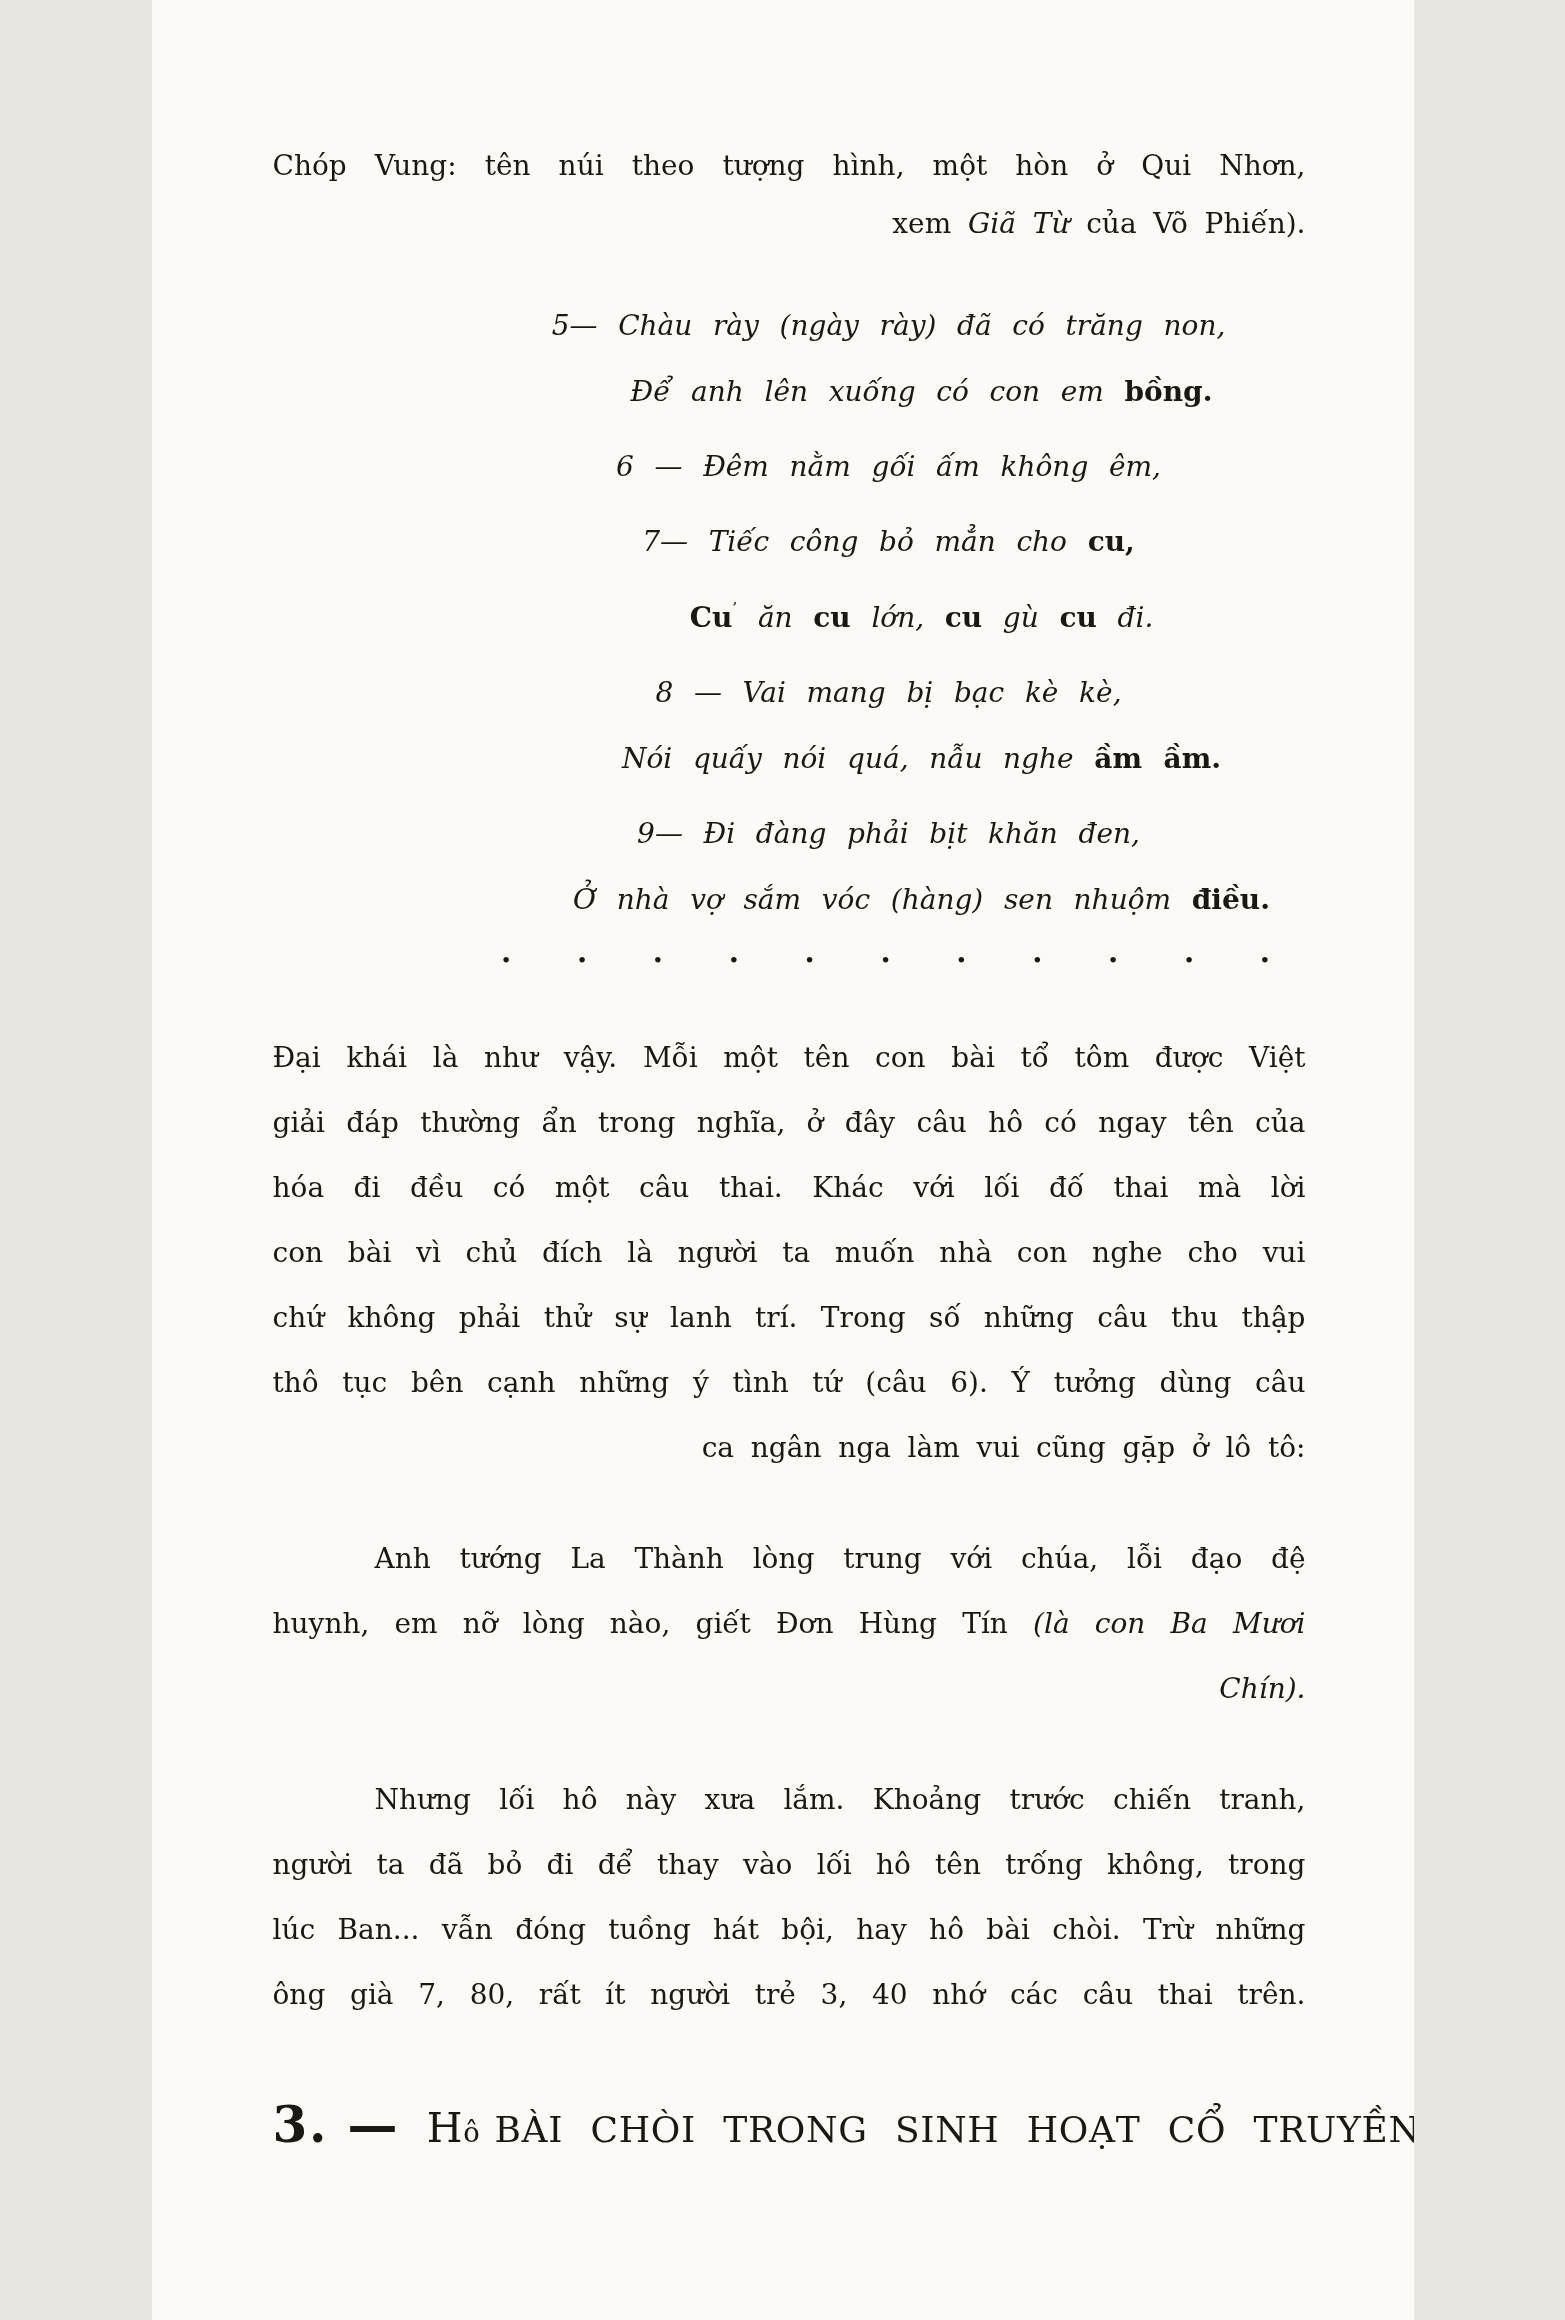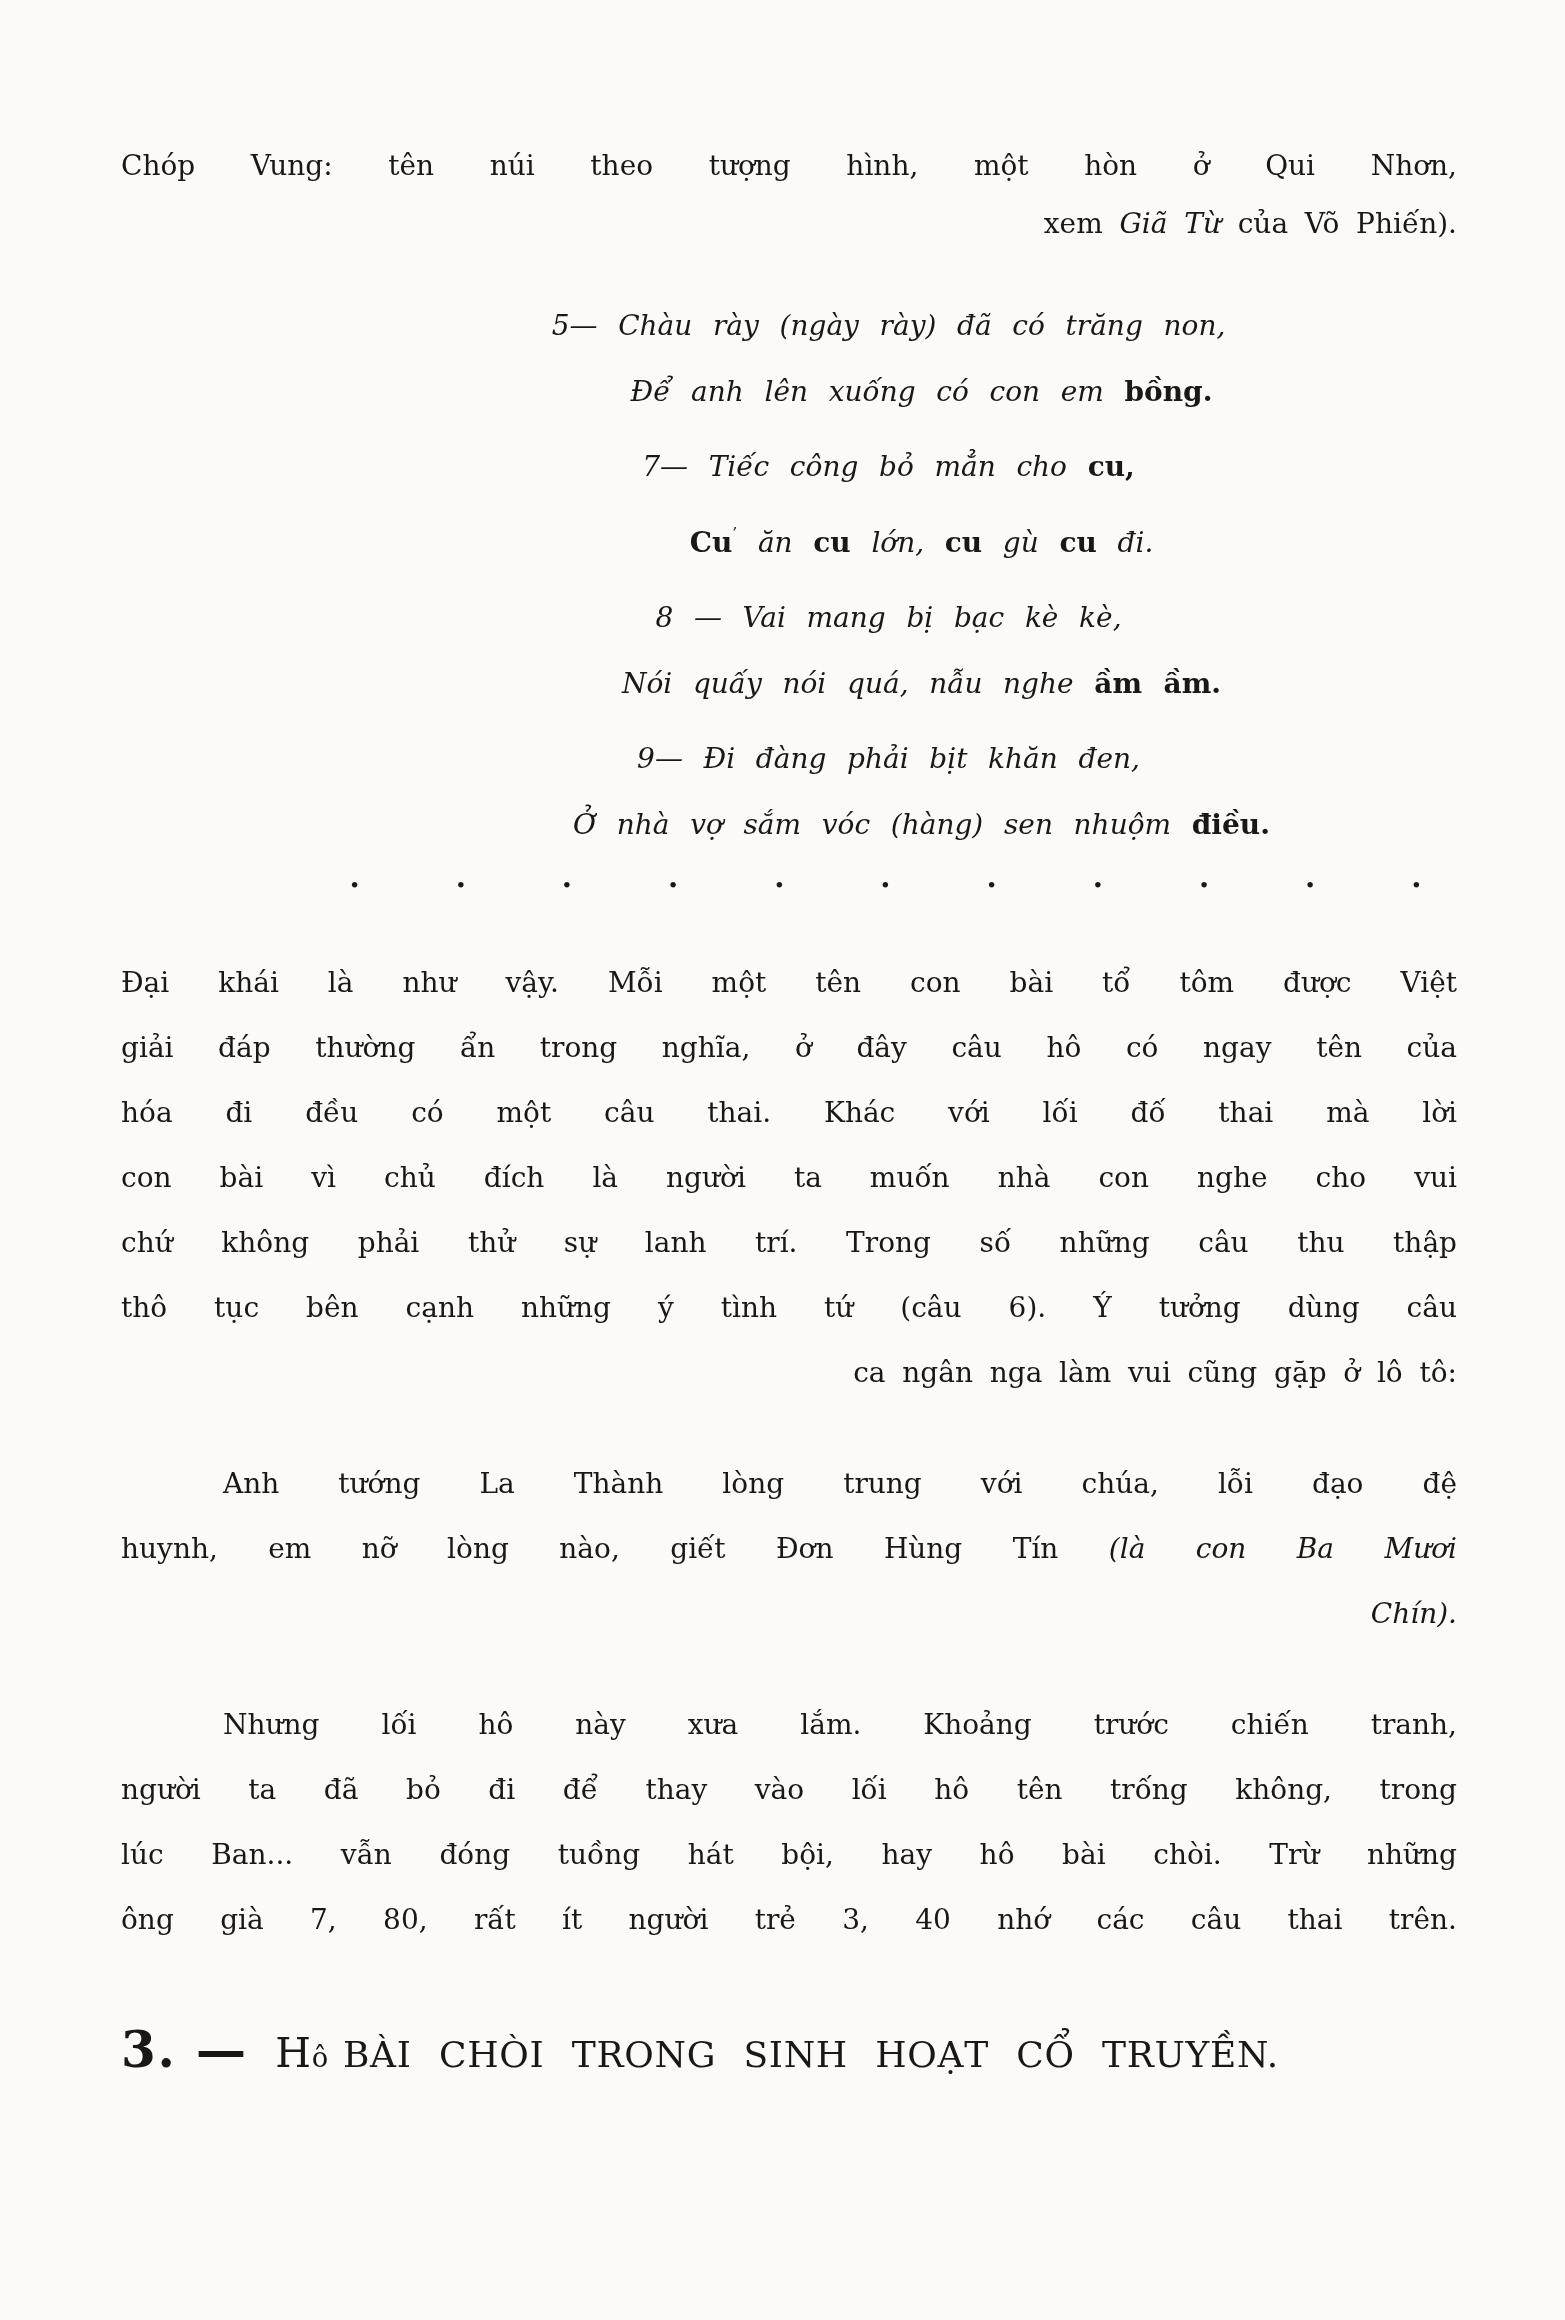--- a/index.html
+++ b/index.html
@@ -1,18 +1,18 @@
 <!DOCTYPE html>
 <html style="font-size:14.6px"><head>
 <meta charset="utf-8">
 <style>
   html,body{margin:0;padding:0;background:#e8e6e1;}
   .page{
     position:relative;
-    width:1565px;
+    width:1262px;
     height:2321px;
     margin:0 auto;
     background:#fbfaf7;
     color:#1b1712;
     font-family:"DejaVu Serif","Liberation Serif",serif;
     box-sizing:border-box;
     padding:137px 108px 0 121px;
     overflow:hidden;
   }
   
@@ -83,20 +83,21 @@
   </div>
 
   <div class="verses">
 
     <div class="verse">
       <p class="vl">5— Chàu rày (ngày rày) đã có trăng non,</p>
       <p class="vl ind"><span>Để anh lên xuống có con em </span><span class="b">bồng.</span></p>
     </div>
 
     <div class="verse">
+      <p class="vl">6 — Đêm nằm gối ấm không êm,</p>
     </div>
 
     <div class="verse">
       <p class="vl"><span>7— Tiếc công bỏ mẳn cho </span><span class="b">cu,</span></p>
       <p class="vl ind"><span class="b">Cu</span><span class="apos">’</span><span> ăn </span><span class="b">cu</span><span> lớn, </span><span class="b">cu</span><span> gù </span><span class="b">cu</span><span> đi.</span></p>
     </div>
 
     <div class="verse">
       <p class="vl">8 — Vai mang bị bạc kè kè,</p>
       <p class="vl ind"><span>Nói quấy nói quá, nẫu nghe </span><span class="b">ầm ầm.</span></p>

